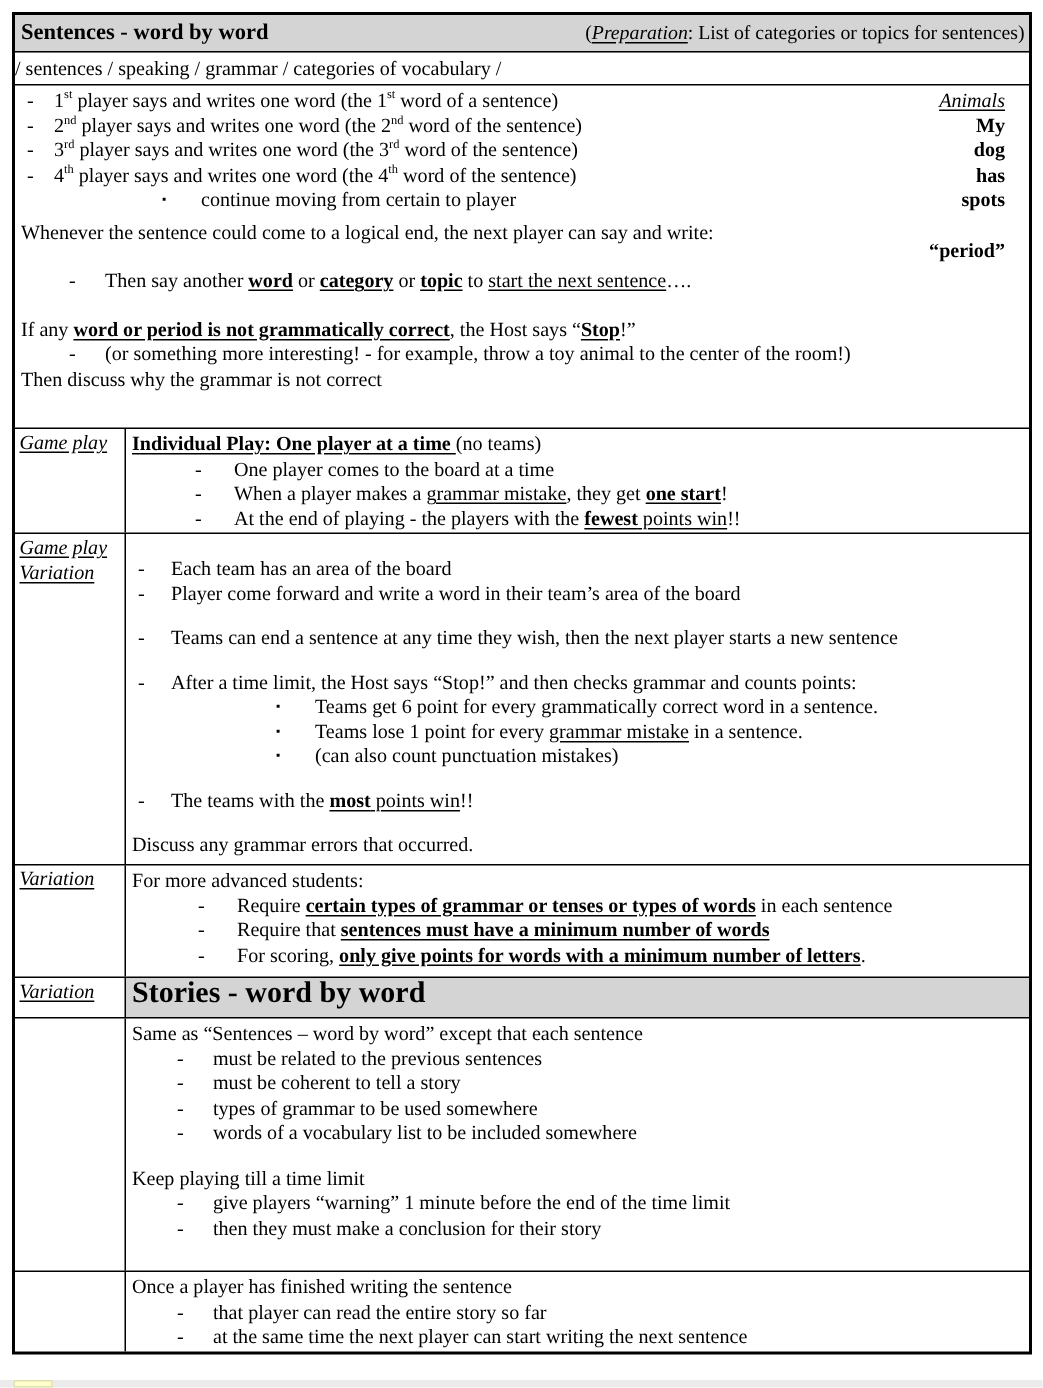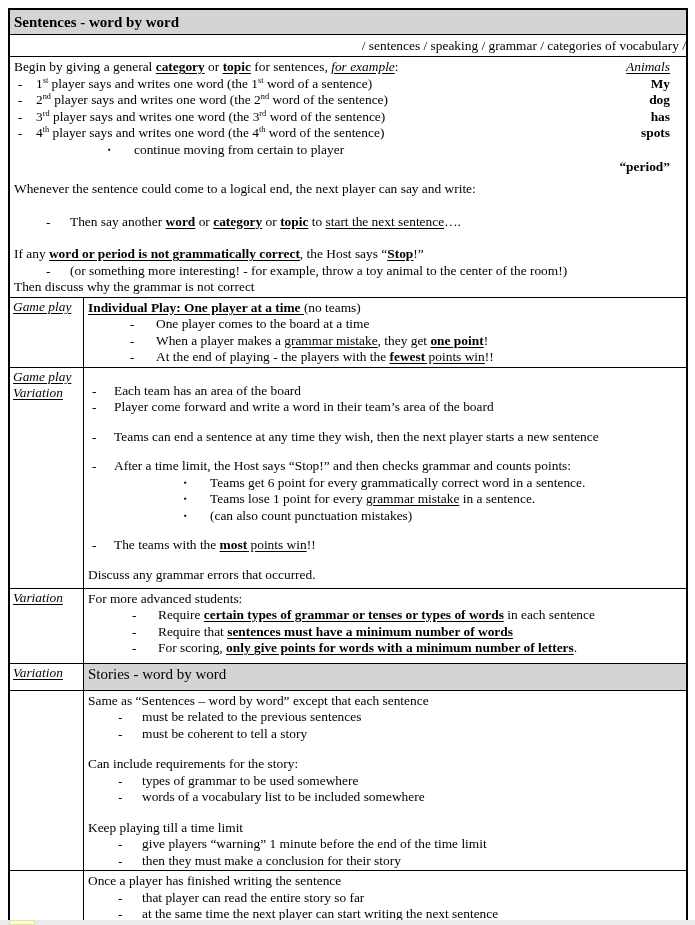--- a/index.html
+++ b/index.html
@@ -12,77 +12,75 @@
     position:relative;
     margin:8px 7px 0 8px;
     border:2px solid #000;
     background:#fff;
   }
   
   .hdr{display:flex;align-items:center;height:24px;background:#d4d4d4;border-bottom:1px solid #000;}
   .hdr-title{font-weight:bold;font-size:15px;padding-left:4px;white-space:nowrap;}
   .hdr-prep{flex:1;text-align:right;padding-right:3px;font-size:13.2px;white-space:nowrap;}
   
-  .tags{height:21px;line-height:21px;text-align:right;border-bottom:1px solid #000;font-size:13.4px;}
+  .tags{height:21px;line-height:21px;text-align:left;border-bottom:1px solid #000;font-size:13.4px;}
   
   .trow{display:flex;border-bottom:1px solid #000;}
   .trow:last-child{border-bottom:none;}
   .lbl{flex:0 0 74px;border-right:1px solid #000;padding:1px 2px 0 3px;box-sizing:border-box;}
   .lbl .line{line-height:16.5px;font-style:italic;}
   .content{flex:1;padding:2px 4px 1px 4px;position:relative;box-sizing:border-box;}
   .content.shaded{background:#d4d4d4;}
-  .content.big{font-weight:normal;font-size:15px;}
+  .content.big{font-weight:bold;font-size:20px;}
   .line{display:flex;line-height:16.5px;min-height:16.5px;}
   .bu{flex:0 0 22px;}
   .bu.sq{flex-basis:26px;font-size:8px;line-height:16.5px;}
   .tx{flex:1;white-space:nowrap;}
   sup{font-size:0.62em;line-height:0;}
   u{text-underline-offset:2px;}
   
   .right-col{position:absolute;top:2px;right:16px;width:110px;text-align:right;}
   .rc-line{line-height:16.6px;height:16.6px;white-space:nowrap;}
   
   .bottom-strip{position:absolute;left:0;bottom:0;width:695px;height:5px;background:#ebebeb;}
   .strip-accent{position:absolute;left:9px;top:0;width:26px;height:5px;background:#ffffcc;border:1px solid #e0e0b0;box-sizing:border-box;}
 </style>
 </head>
 <body>
 
 <div class="doc-table">
   <div class="hdr">
     <div class="hdr-title">Sentences - word by word</div>
+    <div class="hdr-prep">(<u><i>Preparation</i></u>: List of categories or topics for sentences)</div>
   </div>
   <div class="tags">/ sentences / speaking / grammar / categories of vocabulary /</div>
   <div id="rows">
       <div class="trow">
         <div class="content" style="min-height: 228px;">
-          <div class="line">
-            <span class="tx">Begin by giving a general <b><u>category</u></b> or <b><u>topic</u></b> for sentences, <u><i>for example</i></u>:</span>
-          </div>
           <div class="line" style="margin-left: 4px;">
             <span class="bu" style="flex-basis: 18px;">-</span>
             <span class="tx">1<sup>st</sup> player says and writes one word (the 1<sup>st</sup> word of a sentence)</span>
           </div>
           <div class="line" style="margin-left: 4px;">
             <span class="bu" style="flex-basis: 18px;">-</span>
             <span class="tx">2<sup>nd</sup> player says and writes one word (the 2<sup>nd</sup> word of the sentence)</span>
           </div>
           <div class="line" style="margin-left: 4px;">
             <span class="bu" style="flex-basis: 18px;">-</span>
             <span class="tx">3<sup>rd</sup> player says and writes one word (the 3<sup>rd</sup> word of the sentence)</span>
           </div>
           <div class="line" style="margin-left: 4px;">
             <span class="bu" style="flex-basis: 18px;">-</span>
             <span class="tx">4<sup>th</sup> player says and writes one word (the 4<sup>th</sup> word of the sentence)</span>
           </div>
           <div class="line" style="margin-left: 94px;">
             <span class="bu sq">▪</span>
             <span class="tx">continue moving from certain to player</span>
           </div>
-          <div class="line" style="margin-top: 23px;">
+          <div class="line" style="margin-top: 5px;">
             <span class="tx">Whenever the sentence could come to a logical end, the next player can say and write:</span>
           </div>
           <div class="line" style="margin-top: 16px; margin-left: 32px;">
             <span class="bu" style="flex-basis: 24px;">-</span>
             <span class="tx">Then say another <b><u>word</u></b> or <b><u>category</u></b> or <b><u>topic</u></b> to <u>start the next sentence</u>….</span>
           </div>
           <div class="line" style="margin-top: 16px; align-items: flex-end;">
             <span class="tx">If any <b><u>word or period is not grammatically correct</u></b>, the Host says “<b><u>Stop</u></b>!”</span>
           </div>
           <div class="line" style="margin-left: 32px;">
@@ -112,21 +110,21 @@
         <div class="content" style="min-height: 66px;">
           <div class="line">
             <span class="tx"><b><u>Individual Play: One player at a time </u></b>(no teams)</span>
           </div>
           <div class="line" style="margin-left: 42px;">
             <span class="bu" style="flex-basis: 26px;">-</span>
             <span class="tx">One player comes to the board at a time</span>
           </div>
           <div class="line" style="margin-left: 42px;">
             <span class="bu" style="flex-basis: 26px;">-</span>
-            <span class="tx">When a player makes a <u>grammar mistake</u>, they get <b><u>one point</u></b>!</span>
+            <span class="tx">When a player makes a <u>grammar mistake</u>, they get <b><u>one start</u></b>!</span>
           </div>
           <div class="line" style="margin-left: 42px;">
             <span class="bu" style="flex-basis: 26px;">-</span>
             <span class="tx">At the end of playing - the players with the <u><b>fewest</b> points win</u>!!</span>
           </div>
         </div>
       </div>
       <div class="trow">
         <div class="lbl">
           <div class="line">
@@ -216,23 +214,20 @@
           <div class="line">
             <span class="tx">Same as “Sentences – word by word” except that each sentence</span>
           </div>
           <div class="line" style="margin-left: 30px;">
             <span class="bu" style="flex-basis: 24px;">-</span>
             <span class="tx">must be related to the previous sentences</span>
           </div>
           <div class="line" style="margin-left: 30px;">
             <span class="bu" style="flex-basis: 24px;">-</span>
             <span class="tx">must be coherent to tell a story</span>
-          </div>
-          <div class="line" style="margin-top: 14px;">
-            <span class="tx">Can include requirements for the story:</span>
           </div>
           <div class="line" style="margin-left: 30px;">
             <span class="bu" style="flex-basis: 24px;">-</span>
             <span class="tx">types of grammar to be used somewhere</span>
           </div>
           <div class="line" style="margin-left: 30px;">
             <span class="bu" style="flex-basis: 24px;">-</span>
             <span class="tx">words of a vocabulary list to be included somewhere</span>
           </div>
           <div class="line" style="margin-top: 14px;">

